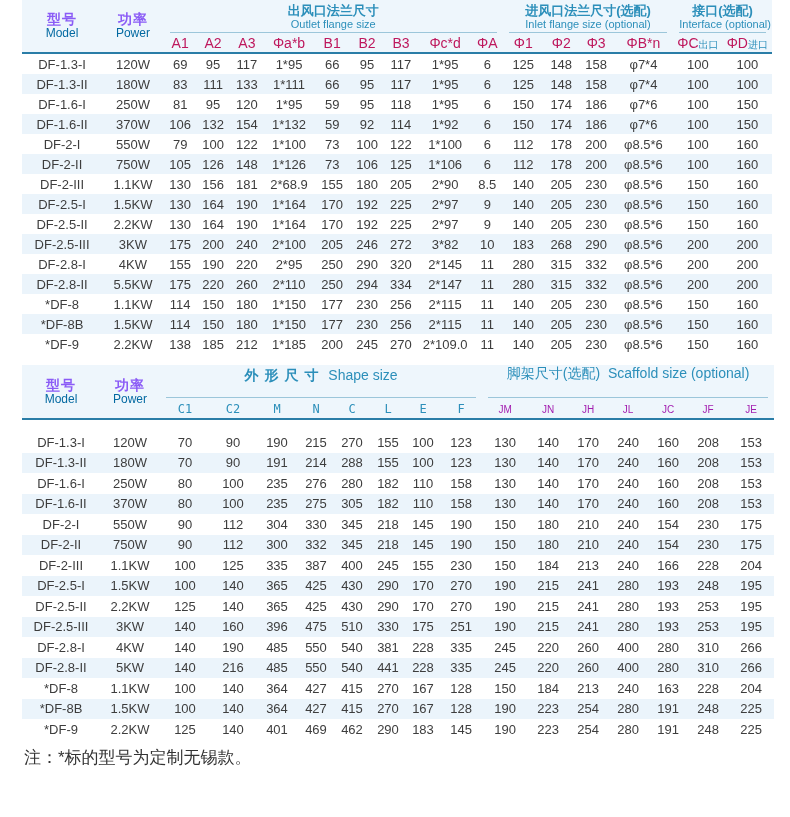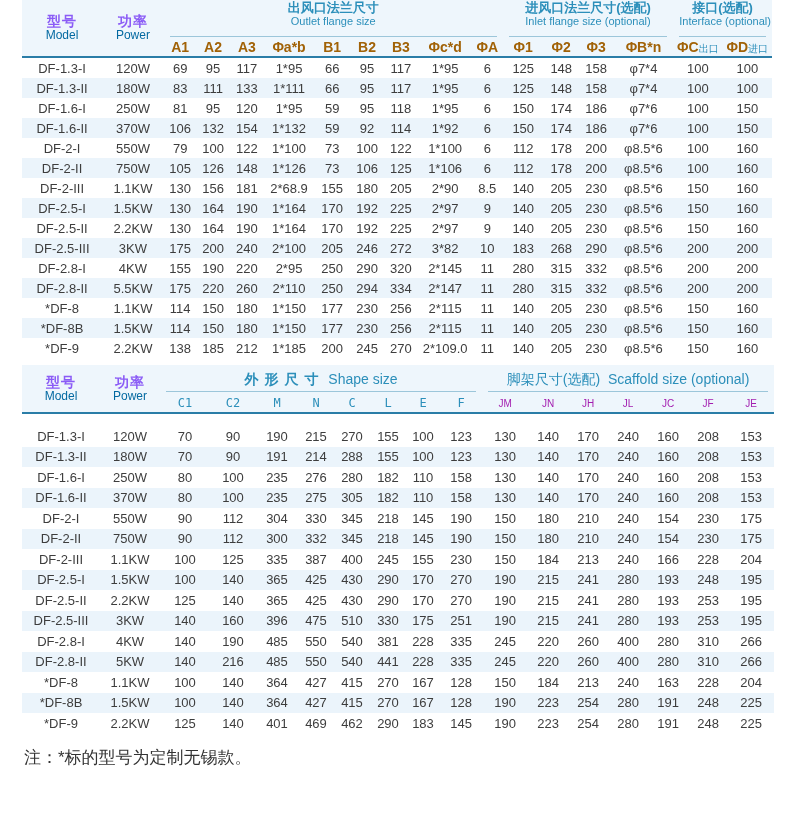--- a/index.html
+++ b/index.html
@@ -20,22 +20,22 @@
   #t2 thead tr.h1 th { height: 27px; background: #eef6fc; vertical-align: bottom; }
   #t2 thead tr.h2 th { height: 20px; background: #eef6fc; border-bottom: 2px solid #2a7da7; vertical-align: middle; }
   #t2 tbody tr.spacer td { height: 12px; background: #fff; }
   #t2 tbody tr.r td { height: 20.5px; font-size: 13px; color: #3d3d3d; }
   #t2 tbody tr.r:nth-child(odd) td { background: #ebf4fb; }
 
   .hz { color: #8b5cf6; font-size: 14px; font-weight: bold; letter-spacing: 1px; line-height: 15px; display: block; }
   .he { color: #0369a1; font-size: 12px; line-height: 13px; display: block; }
   .grp-zh { color: #2c8fba; font-size: 13px; font-weight: bold; line-height: 15px; display: block; }
   .grp-en { color: #2c8fba; font-size: 11px; line-height: 13px; display: block; }
-  .grp-line { border-bottom: 1px solid #9cc6da; margin: 0 6px 0 6px; padding-bottom: 8px; }
-  .colh { color: #a16207; font-size: 14px; font-weight: bold; }
+  .grp-line { border-bottom: 1px solid #9cc6da; margin: 0 6px 0 6px; padding-bottom: 1px; }
+  .colh { color: #be185d; font-size: 14px; }
   .colh-sm { color: #2c8fba; font-size: 10px; }
   .colh2 { color: #2c8fba; font-size: 12px; font-family: "DejaVu Sans Mono", monospace; }
   .colh3 { color: #a21caf; font-size: 10px; }
   .shape-title { color: #2c8fba; font-size: 14px; }
   .shape-title .zh { letter-spacing: 6px; font-weight: bold; }
   .scaf-title { color: #2c8fba; font-size: 14px; }
 
   #note { position: absolute; left: 24px; top: 746px; font-size: 17px; color: #333; }
 </style>
 </head>
@@ -421,27 +421,27 @@
     <tr class="h1">
       <th rowspan="2" style="vertical-align:middle;border-bottom:2px solid #2a7da7;">
         <span class="hz">型号</span>
         <span class="he">Model</span>
       </th>
       <th rowspan="2" style="vertical-align:middle;border-bottom:2px solid #2a7da7;">
         <span class="hz">功率</span>
         <span class="he">Power</span>
       </th>
       <th colspan="8">
-        <div class="grp-line shape-title" style="padding-bottom:2px;">
+        <div class="grp-line shape-title" style="padding-bottom:12px;">
           <span class="zh">外形尺寸</span>
           <span>Shape size</span>
         </div>
       </th>
       <th colspan="7">
-        <div class="grp-line scaf-title" style="padding-bottom:2px;">
+        <div class="grp-line scaf-title" style="padding-bottom:14px;">
           <span>脚架尺寸(选配)</span>&nbsp;
           <span>Scaffold size (optional)</span>
         </div>
       </th>
     </tr>
     <tr class="h2" id="t2-colhead">
         <th><span class="colh2">C1</span></th>
         <th><span class="colh2">C2</span></th>
         <th><span class="colh2">M</span></th>
         <th><span class="colh2">N</span></th>

